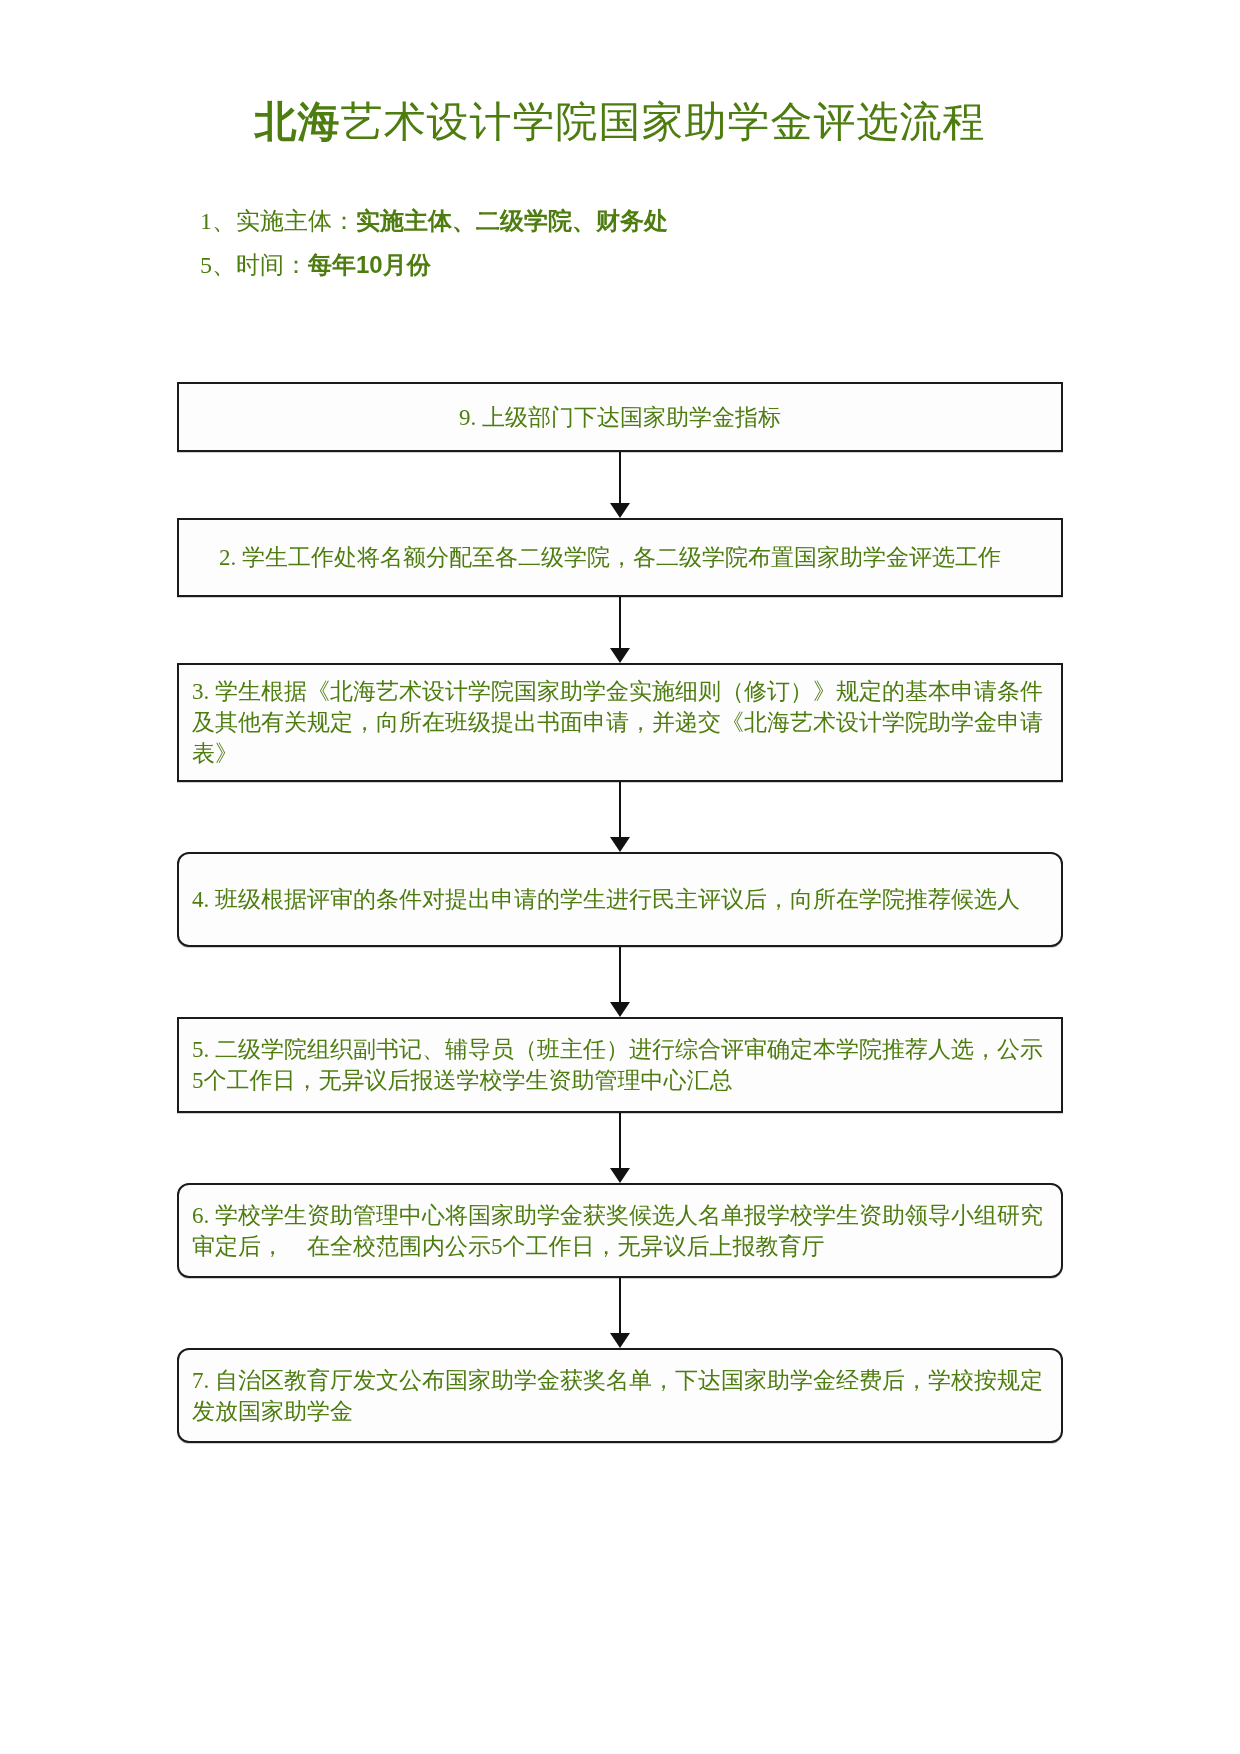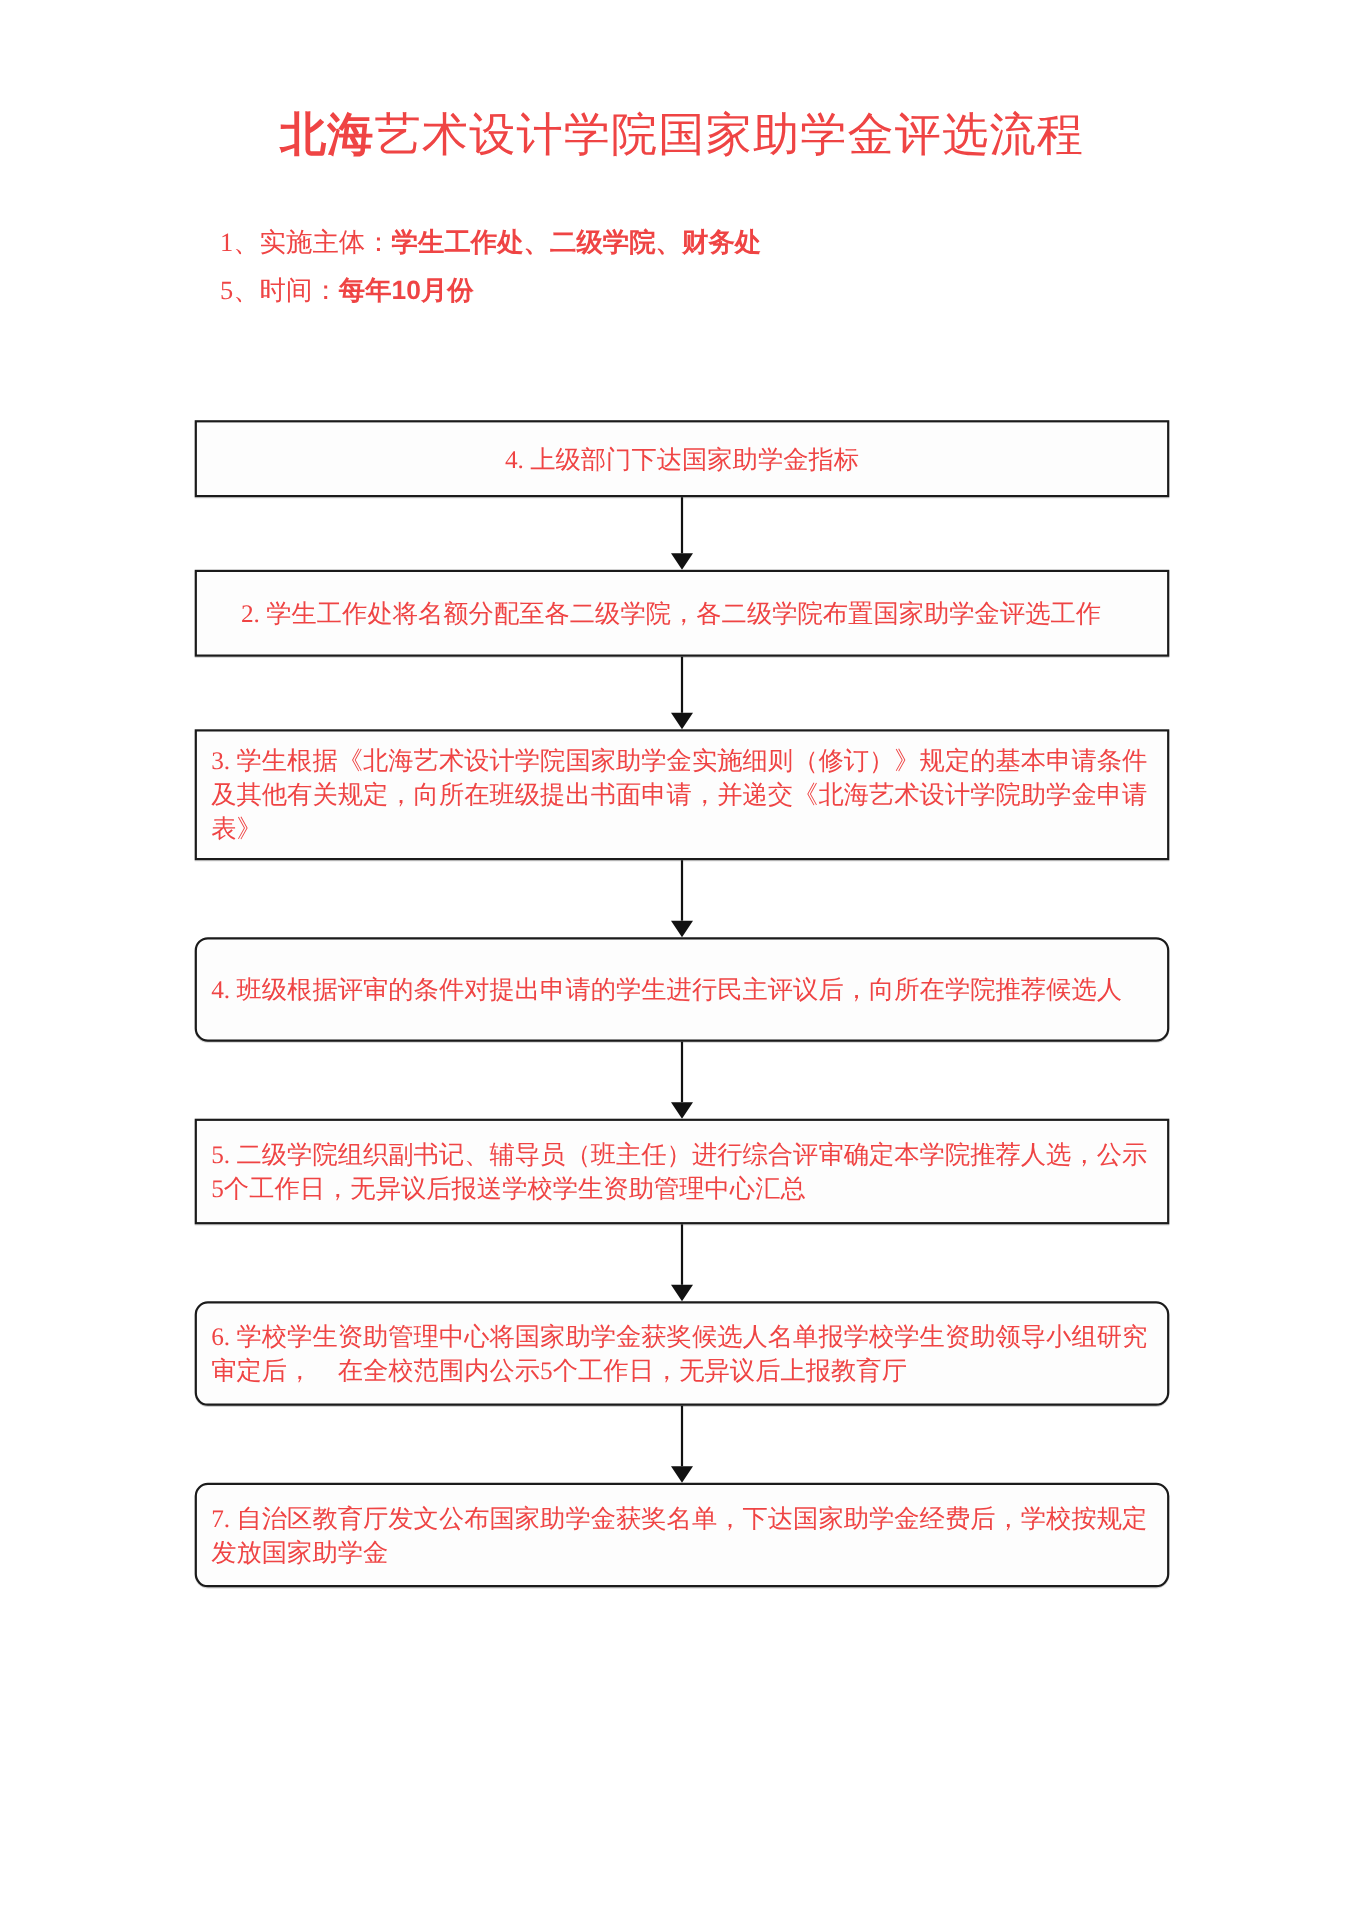--- a/index.html
+++ b/index.html
@@ -7,21 +7,21 @@
     padding: 0;
     background: #e8e8e8;
   }
   .page {
     position: relative;
     width: 1240px;
     height: 1754px;
     margin: 0 auto;
     background: #ffffff;
     font-family: "Liberation Serif", "DejaVu Serif", serif;
-    color: #ef4444;
+    color: #4d7c0f;
     overflow: hidden;
   }
   
   .doc-title {
     position: absolute;
     top: 96px;
     left: 177px;
     width: 886px;
     margin: 0;
     text-align: center;
@@ -106,31 +106,31 @@
 </style>
 </head>
 <body>
 
 <div class="page">
 
   <h1 class="doc-title"><span class="title-em">北海</span><span>艺术设计学院国家助学金评选流程</span></h1>
 
   <div class="info-list">
     <div class="info-row">
-      <span class="info-label">1、实施主体：</span><span class="info-value">学生工作处、二级学院、财务处</span>
+      <span class="info-label">1、实施主体：</span><span class="info-value">实施主体、二级学院、财务处</span>
     </div>
     <div class="info-row">
       <span class="info-label">5、时间：</span><span class="info-value">每年10月份</span>
     </div>
   </div>
 
   <div class="flowchart">
 
     <div class="flow-box center-text h70">
-      <p>4. 上级部门下达国家助学金指标</p>
+      <p>9. 上级部门下达国家助学金指标</p>
     </div>
 
     <div class="connector c66">
       <span class="arrow-shaft"></span>
       <span class="arrow-head"></span>
     </div>
 
     <div class="flow-box h79">
       <p>2. 学生工作处将名额分配至各二级学院，各二级学院布置国家助学金评选工作</p>
     </div>

